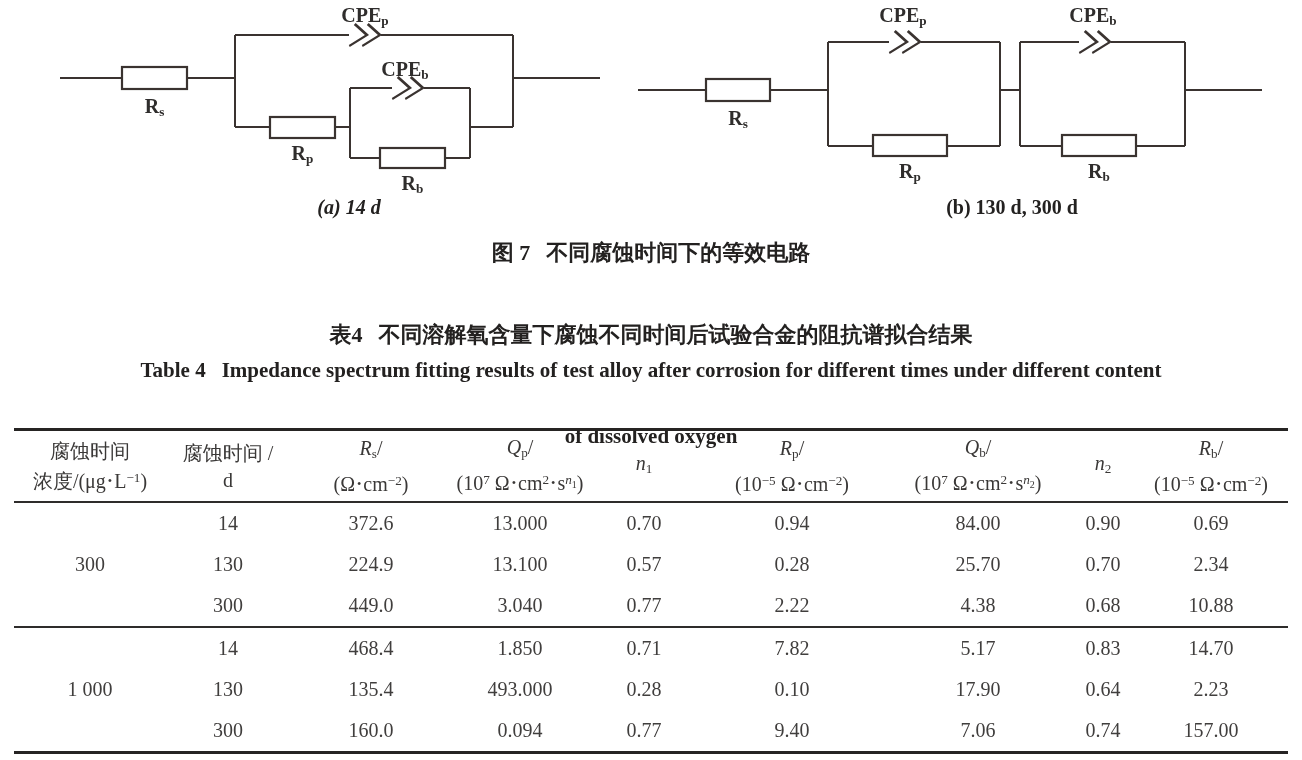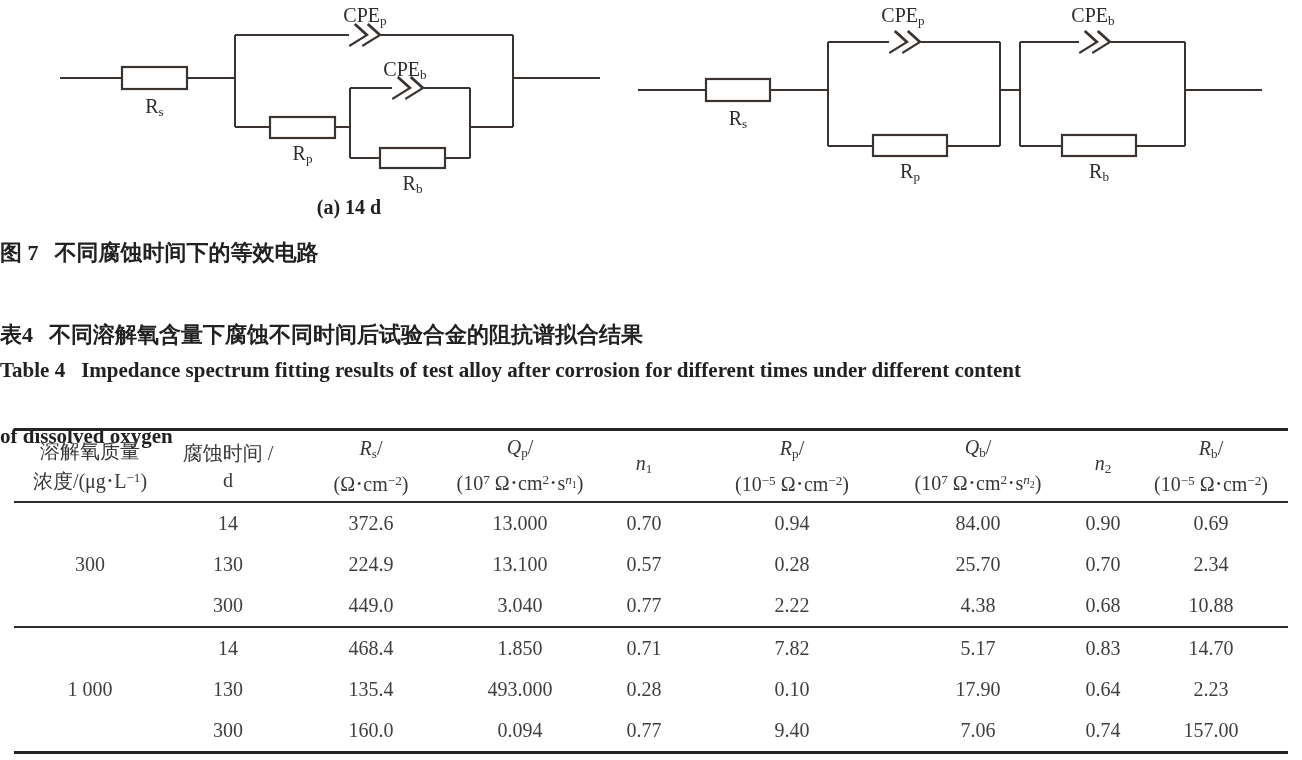--- a/index.html
+++ b/index.html
@@ -5,28 +5,28 @@
   html,body{margin:0;padding:0;}
   body{
     width:1302px;height:760px;background:#ffffff;position:relative;overflow:hidden;
     font-family:"Liberation Serif","DejaVu Serif",serif;color:#2e2c2b;
   }
   .page{position:absolute;inset:0;}
 
   
   .circuit-svg{position:absolute;left:0;top:0;}
   .comp-label{
-    position:absolute;font-size:20px;color:#2f2d2c;text-align:center;white-space:nowrap;
+    position:absolute;font-size:20px;color:#2f2d2c;text-align:center;white-space:nowrap;font-weight:bold;
   }
   .circ-caption{
     position:absolute;font-size:20px;font-weight:700;color:#232120;text-align:center;white-space:nowrap;
   }
 
   
-  .cap{position:absolute;left:0;width:1302px;text-align:left;white-space:nowrap;}
+  .cap{position:absolute;left:0;width:1302px;text-align:center;white-space:nowrap;}
   .cap-zh{font-size:22px;font-weight:700;color:#232120;}
   .cap-en{font-size:21px;font-weight:700;color:#232120;}
   .cap .cap-label{margin-right:16px;}
 
   
   table.results{
     position:absolute;left:14px;top:428px;width:1274px;
     border-collapse:collapse;table-layout:fixed;
     border-top:3px solid #262423;border-bottom:3px solid #262423;
   }
@@ -121,27 +121,28 @@
       <path d="M-13,-11 L2,0 L-13,11"></path>
         <path d="M0,-11 L15,0 L0,11"></path>
     </g>
   </svg>
 
   <div class="comp-label" style="left:328px;top:4px;width:74px;"><span class="rt-n">CPE</span><span class="rt-sub">p</span></div>
   <div class="comp-label" style="left:368px;top:58px;width:74px;"><span class="rt-n">CPE</span><span class="rt-sub">b</span></div>
   <div class="comp-label" style="left:122px;top:95px;width:65px;"><span class="rt-n">R</span><span class="rt-sub">s</span></div>
   <div class="comp-label" style="left:270px;top:142px;width:65px;"><span class="rt-n">R</span><span class="rt-sub">p</span></div>
   <div class="comp-label" style="left:380px;top:172px;width:65px;"><span class="rt-n">R</span><span class="rt-sub">b</span></div>
-  <div class="circ-caption" style="left:249px;top:196px;width:200px;">(a) 14 d</div>
+  <div class="circ-caption" style="left:249px;top:196px;width:200px;font-style:italic;">(a) 14 d</div>
 
   <div class="comp-label" style="left:866px;top:4px;width:74px;"><span class="rt-n">CPE</span><span class="rt-sub">p</span></div>
   <div class="comp-label" style="left:1056px;top:4px;width:74px;"><span class="rt-n">CPE</span><span class="rt-sub">b</span></div>
   <div class="comp-label" style="left:706px;top:107px;width:64px;"><span class="rt-n">R</span><span class="rt-sub">s</span></div>
   <div class="comp-label" style="left:873px;top:160px;width:74px;"><span class="rt-n">R</span><span class="rt-sub">p</span></div>
   <div class="comp-label" style="left:1062px;top:160px;width:74px;"><span class="rt-n">R</span><span class="rt-sub">b</span></div>
+  <div class="circ-caption" style="left:892px;top:196px;width:240px;">(b) 130 d, 300 d</div>
 
   <div class="cap cap-zh" style="top:238px;">
     <span class="cap-label">图 7</span><span>不同腐蚀时间下的等效电路</span>
   </div>
 
   <div class="cap cap-zh" style="top:320px;">
     <span class="cap-label">表4</span><span>不同溶解氧含量下腐蚀不同时间后试验合金的阻抗谱拟合结果</span>
   </div>
   <div class="cap cap-en" style="top:358px;">
     <span class="cap-label">Table 4</span><span>Impedance spectrum fitting results of test alloy after corrosion for different times under different content</span>
@@ -157,21 +158,21 @@
       <col style="width:112px">
         <col style="width:184px">
         <col style="width:188px">
         <col style="width:62px">
         <col style="width:154px">
     </colgroup>
     <thead>
       <tr>
         <th>
           <div class="th-wrap">
-              <div class="th-line"><span class="rt-n">溶解氧质量</span></div>
+              <div class="th-line"><span class="rt-n">腐蚀时间</span></div>
               <div class="th-line"><span class="rt-n">浓度/(μg</span><span class="rt-dot">•</span><span class="rt-n">L</span><span class="rt-sup">−1</span><span class="rt-n">)</span></div>
             </div>
         </th>
         <th>
           <div class="th-wrap">
               <div class="th-line"><span class="rt-n">腐蚀时间 /</span></div>
               <div class="th-line"><span class="rt-n">d</span></div>
             </div>
         </th>
         <th>

